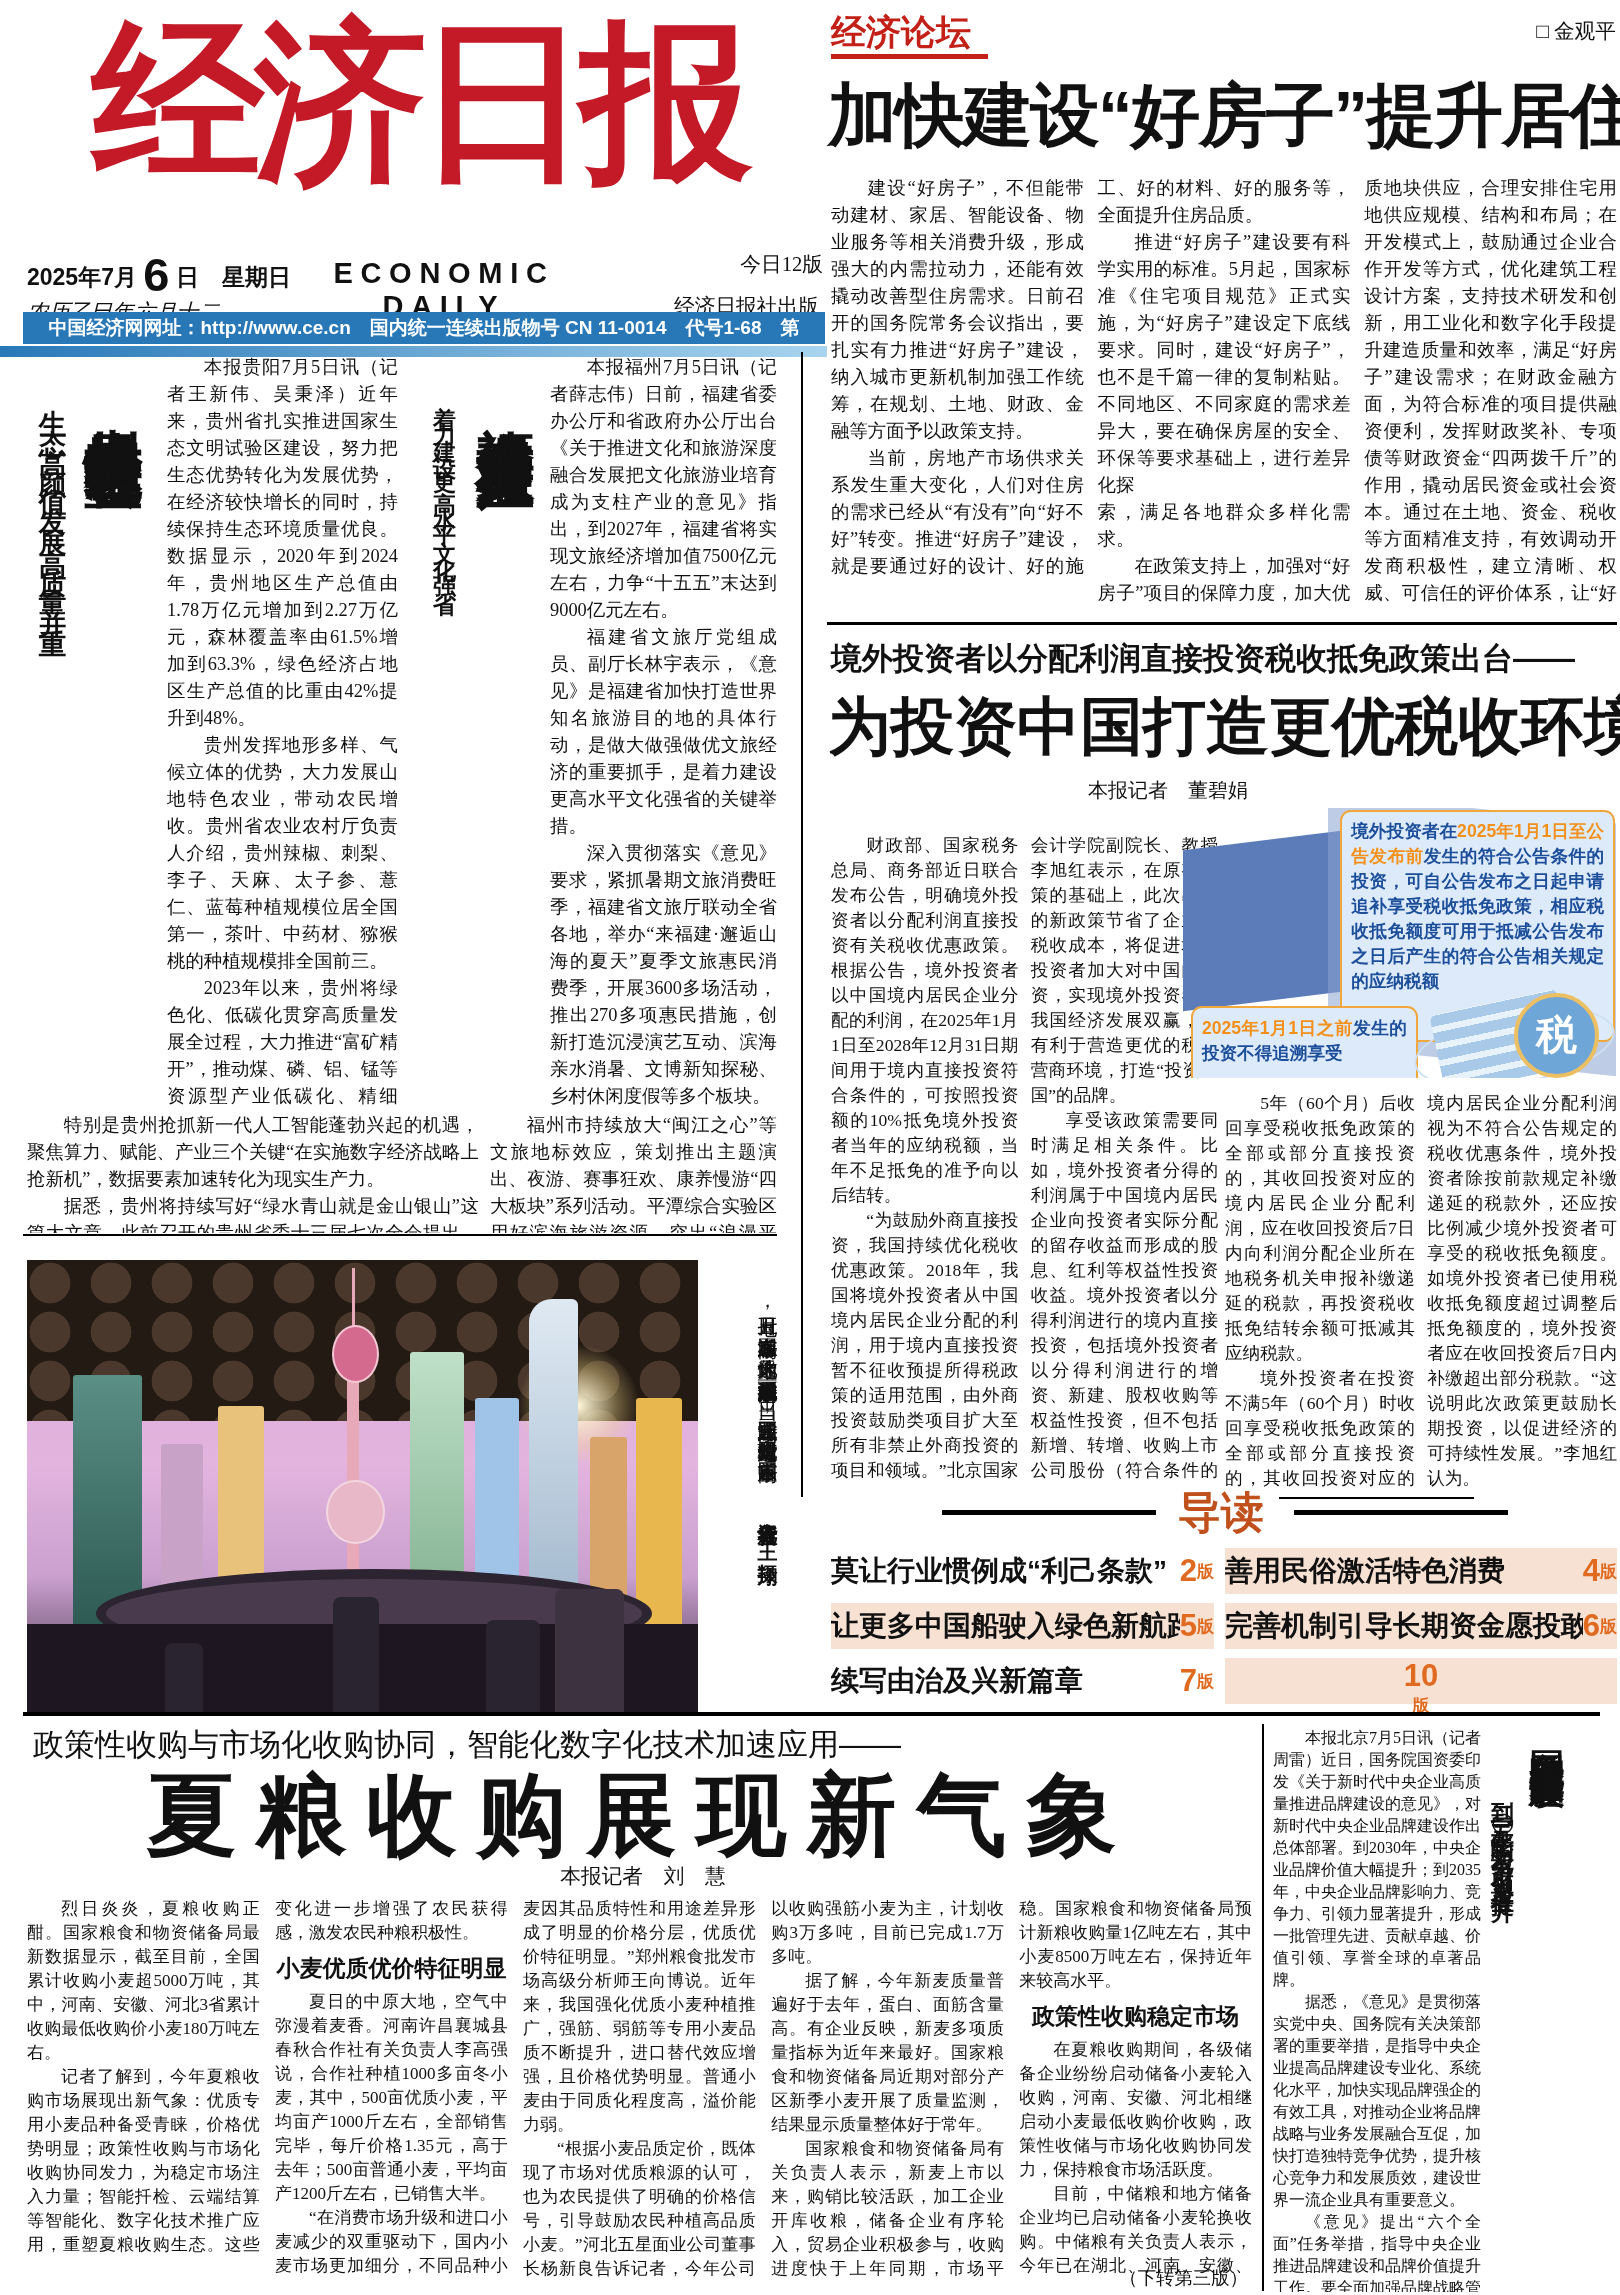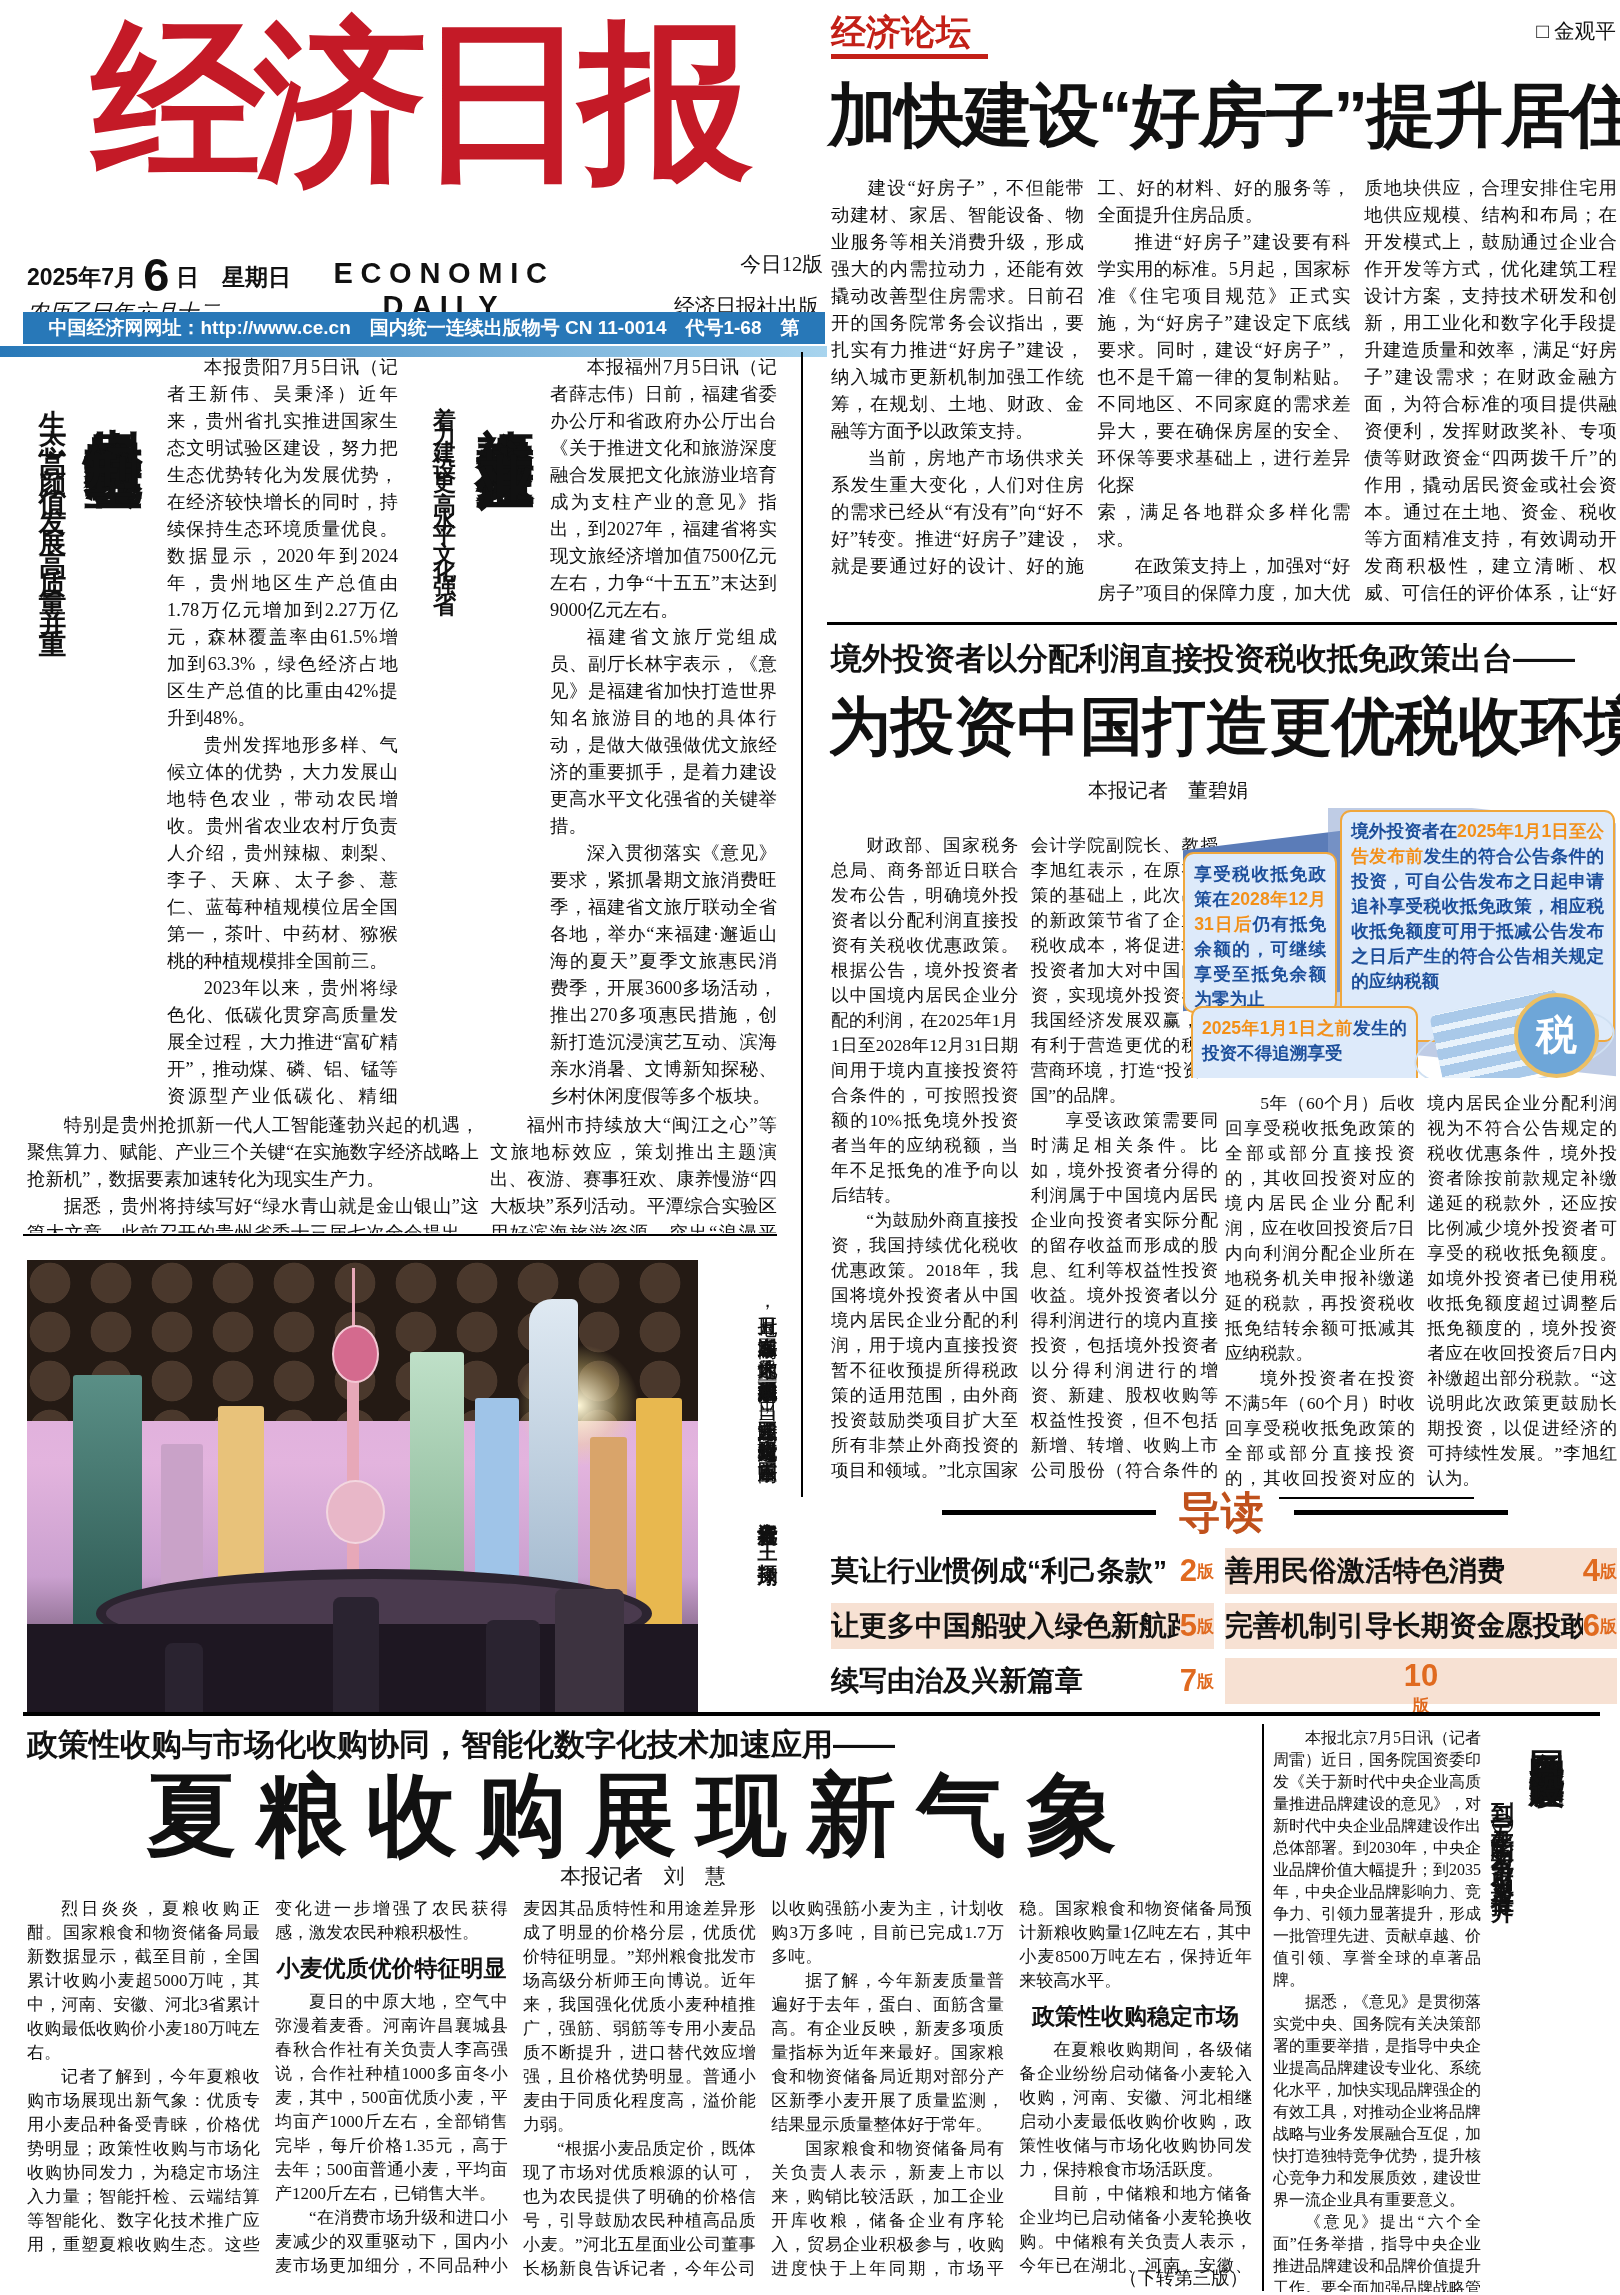--- a/index.html
+++ b/index.html
@@ -99,21 +99,21 @@
   .dd-rule-l{left:942px;top:1510px;width:214px;height:4.6px;}
   .dd-rule-r{left:1294px;top:1510px;width:214px;height:4.6px;}
   .dd-item{position:absolute;height:46px;display:flex;align-items:center;
            font-family:"Liberation Sans","DejaVu Sans",sans-serif;}
   .dd-item.pink{background:#f7e1d3;}
   .dd-text{font-size:28px;font-weight:bold;flex:1;white-space:nowrap;overflow:hidden;}
   .dd-page{color:#e06a1f;font-weight:bold;font-size:31px;}
   .dd-unit{color:#e06a1f;font-size:17px;font-weight:bold;}
   .hr-bottom{left:23px;top:1712px;width:1577px;height:3.8px;}
   
-  .grain-kicker{left:27px;top:1724px;font-size:31px;font-weight:700;white-space:nowrap;}
+  .grain-kicker{left:33px;top:1724px;font-size:31px;font-weight:400;white-space:nowrap;}
   .grain-headline{left:27px;top:1755px;width:1229px;text-align:center;font-size:90px;
                   font-weight:900;letter-spacing:20px;white-space:nowrap;}
   .grain-byline{left:459px;top:1862px;width:368px;text-align:center;font-size:20.7px;}
   .grain-body{left:27px;top:1897px;width:1225px;height:397px;column-count:5;column-gap:15.3px;
               font-size:17px;line-height:24px;}
   .grain-sub{font-weight:900;text-align:center;text-indent:0;font-size:23px;margin:10.7px 0;
              font-family:"Liberation Sans","DejaVu Sans",sans-serif;}
   .grain-cont{left:1018px;top:2265px;width:230px;text-align:right;font-size:18.4px;}
   
   .vdiv-bot{left:1262px;top:1724px;width:1.5px;height:567px;}
@@ -211,23 +211,20 @@
 <div class="abs tax-headline">为投资中国打造更优税收环境</div>
 <div class="abs tax-byline">本报记者　董碧娟</div>
 <div class="abs tax-colAB body-text">
     <p>财政部、国家税务总局、商务部近日联合发布公告，明确境外投资者以分配利润直接投资有关税收优惠政策。根据公告，境外投资者以中国境内居民企业分配的利润，在2025年1月1日至2028年12月31日期间用于境内直接投资符合条件的，可按照投资额的10%抵免境外投资者当年的应纳税额，当年不足抵免的准予向以后结转。</p>
     <p>“为鼓励外商直接投资，我国持续优化税收优惠政策。2018年，我国将境外投资者从中国境内居民企业分配的利润，用于境内直接投资暂不征收预提所得税政策的适用范围，由外商投资鼓励类项目扩大至所有非禁止外商投资的项目和领域。”北京国家会计学院副院长、教授李旭红表示，在原有政策的基础上，此次出台的新政策节省了企业的税收成本，将促进境外投资者加大对中国的投资，实现境外投资者与我国经济发展双赢，也有利于营造更优的税收营商环境，打造“投资中国”的品牌。</p>
     <p>享受该政策需要同时满足相关条件。比如，境外投资者分得的利润属于中国境内居民企业向投资者实际分配的留存收益而形成的股息、红利等权益性投资收益。境外投资者以分得利润进行的境内直接投资，包括境外投资者以分得利润进行的增资、新建、股权收购等权益性投资，但不包括新增、转增、收购上市公司股份（符合条件的战略投资除外）。在境外投资者境内再投资期限内，被投资企业从事的产业属于《鼓励外商投资产业目录》。</p>
   </div>
 <div class="abs ig">
   <div class="ig-bg1"></div>
   <div class="ig-bg2"></div>
-  <div class="ig-box" style="left:0;top:44px;width:132px;height:142px;">
-    <span>享受税收抵免政策在</span><span class="hl">2028年12月31日后</span><span>仍有抵免余额的，可继续享受至抵免余额为零为止</span>
-  </div>
   <div class="ig-box" style="left:157px;top:1.5px;width:253px;height:213px;">
     <span>境外投资者在</span><span class="hl">2025年1月1日至公告发布前</span><span>发生的符合公告条件的投资，可自公告发布之日起申请追补享受税收抵免政策，相应税收抵免额度可用于抵减公告发布之日后产生的符合公告相关规定的应纳税额</span>
   </div>
   <div class="ig-box" style="left:7.7px;top:198px;width:205px;height:63px;">
     <span class="hl">2025年1月1日之前</span><span>发生的投资不得追溯享受</span>
   </div>
   <div class="ig-orbit"></div>
   <div class="ig-doc"></div>
   <div class="ig-circle">税</div>
 </div>

